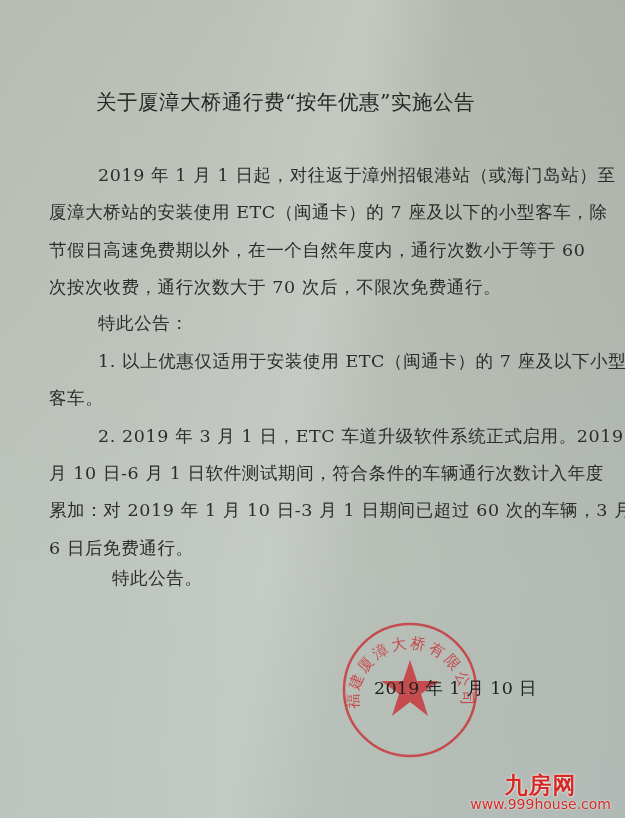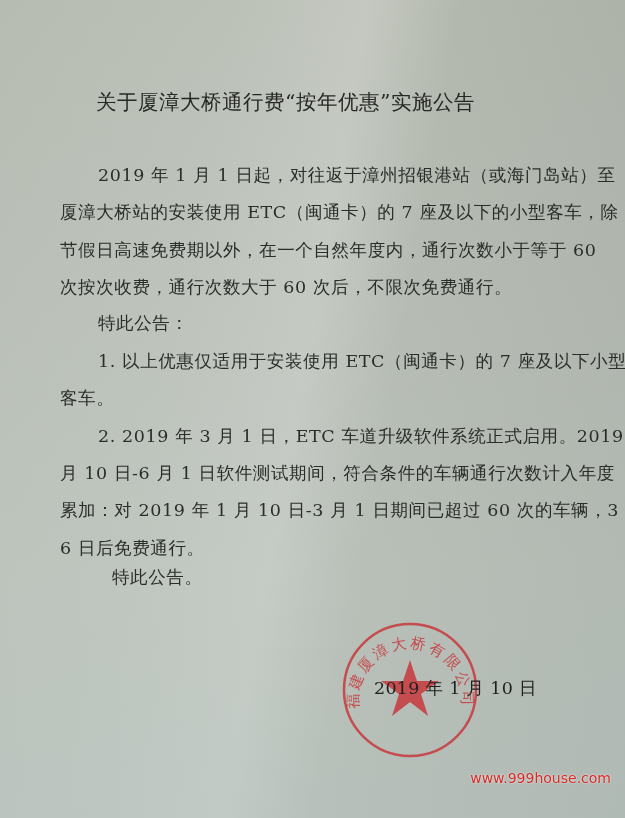--- a/index.html
+++ b/index.html
@@ -12,25 +12,25 @@
   .paper-shade {
     position: absolute; left: 0; top: 0; width: 625px; height: 818px;
     background: linear-gradient(180deg, rgba(255,255,255,0.0) 0%, rgba(200,214,212,0.25) 70%, rgba(190,206,208,0.35) 100%);
     pointer-events: none;
   }
   .title {
     position: absolute; left: 0; width: 571px; top: 88px;
     text-align: center; font-size: 20.5px; letter-spacing: 0.5px; color: #262826;
   }
   .line {
-    position: absolute; left: 60px; width: 500px; font-size: 17.5px;
+    position: absolute; left: 49px; width: 500px; font-size: 17.5px;
     white-space: nowrap; line-height: 22px; color: #2b2d2b; letter-spacing: 0.6px;
   }
   .indent { left: 98px; }
-  .indent2 { left: 112px; font-family: Liberation Mono, monospace; }
+  .indent2 { left: 112px; }
   .date {
     position: absolute; left: 340px; top: 676px; font-size: 17.5px; color: #1f201f;
     white-space: nowrap; z-index: 3; letter-spacing: 0.3px; margin-left: 34px;
   }
   .seal {
     position: absolute; left: 340px; top: 620px; width: 140px; height: 140px; z-index: 2;
   }
   .watermark {
     position: absolute; right: 14px; top: 772px; text-align: center; z-index: 4;
   }
@@ -47,21 +47,21 @@
 </head>
 <body>
 
 <div class="paper-shade"></div>
 
 <div class="title">关于厦漳大桥通行费“按年优惠”实施公告</div>
 
 <div class="line indent" style="top:164px">2019 年 1 月 1 日起，对往返于漳州招银港站（或海门岛站）至</div>
 <div class="line" style="top:201px">厦漳大桥站的安装使用 ETC（闽通卡）的 7 座及以下的小型客车，除</div>
 <div class="line" style="top:239px">节假日高速免费期以外，在一个自然年度内，通行次数小于等于 60</div>
-<div class="line" style="top:276px">次按次收费，通行次数大于 60 次后，不限次免费通行。</div>
+<div class="line" style="top:276px">次按次收费，通行次数大于 70 次后，不限次免费通行。</div>
 
 <div class="line indent" style="top:312px">特此公告：</div>
 
 <div class="line indent" style="top:350px">1. 以上优惠仅适用于安装使用 ETC（闽通卡）的 7 座及以下小型</div>
 <div class="line" style="top:387px">客车。</div>
 
 <div class="line indent" style="top:425px">2. 2019 年 3 月 1 日，ETC 车道升级软件系统正式启用。2019 年 1</div>
 <div class="line" style="top:462px">月 10 日-6 月 1 日软件测试期间，符合条件的车辆通行次数计入年度</div>
 <div class="line" style="top:499px">累加：对 2019 年 1 月 10 日-3 月 1 日期间已超过 60 次的车辆，3 月</div>
 <div class="line" style="top:537px">6 日后免费通行。</div>
@@ -75,14 +75,15 @@
   <circle cx="70" cy="70" r="66" fill="none" stroke="#c8383c" stroke-width="2.5" opacity="0.85"></circle>
   <text font-family="DejaVu Serif, serif" font-size="15" fill="#c8383c" opacity="0.85" letter-spacing="3">
     <textPath href="#sealArc" startOffset="50%" text-anchor="middle">福建厦漳大桥有限公司</textPath>
   </text>
   <polygon points="70,40 77,61 99,61 81,74 88,96 70,82 52,96 59,74 41,61 63,61" fill="#c8383c" opacity="0.85"></polygon>
 </svg>
 
 <div class="date">2019 年 1 月 10 日</div>
 
 <div class="watermark">
+  <div class="wm-logo">九房网</div>
   <div class="wm-url">www.999house.com</div>
 </div>
 
 </body></html>

